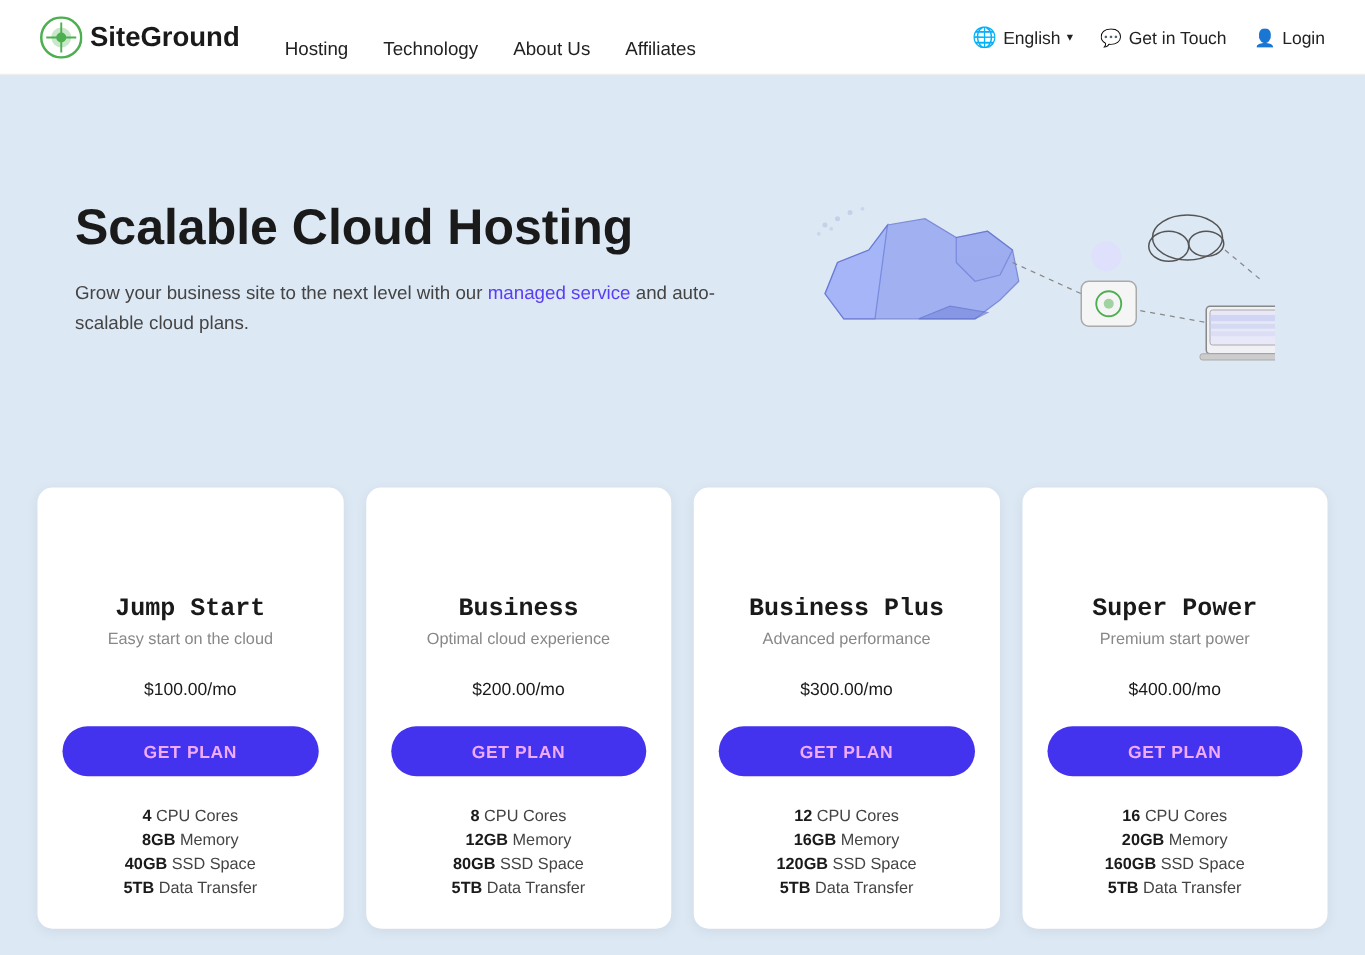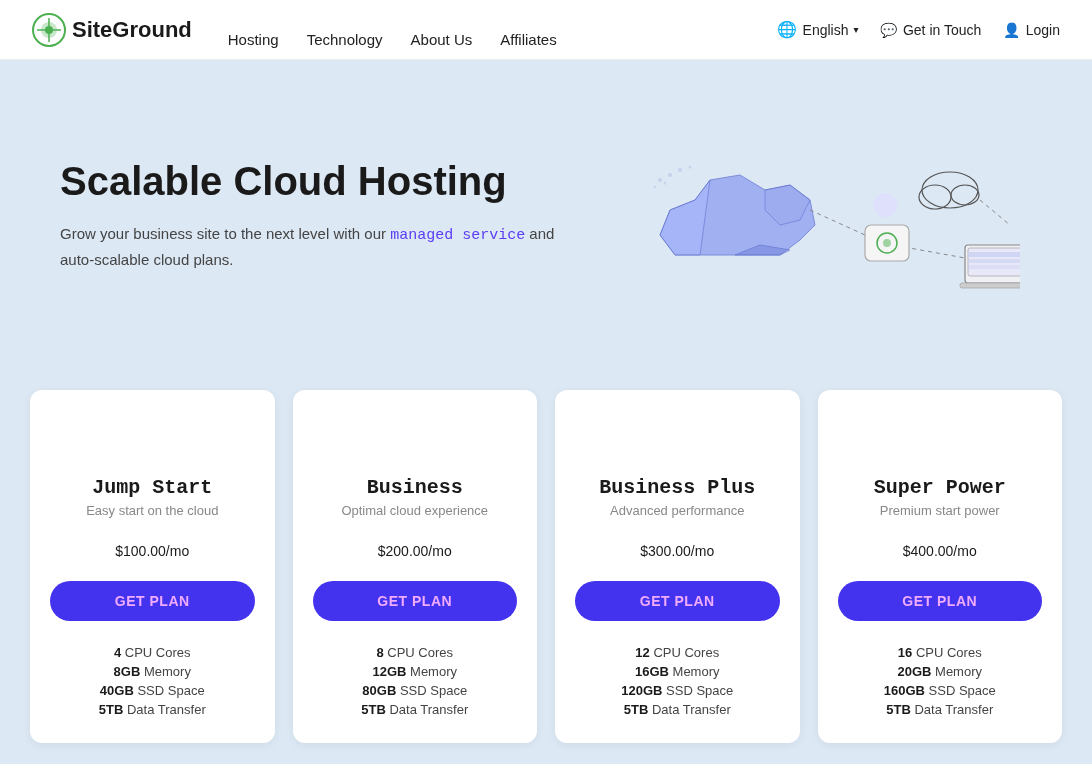--- a/index.html
+++ b/index.html
@@ -72,21 +72,21 @@
       font-weight: 900;
       color: #1a1a1a;
       line-height: 1.15;
       margin-bottom: 18px;
     }
     .hero-desc {
       font-size: 15px;
       color: #444;
       line-height: 1.6;
     }
-    .hero-desc a { color: #5b3cf5; text-decoration: none; font-family: Liberation Mono, monospace; }
+    .hero-desc a { color: #5b3cf5; text-decoration: none; }
     .hero-image {
       width: 440px;
       height: 180px;
       flex-shrink: 0;
     }
 
     
     .plans-section {
       background: #dde8f5;
       padding: 30px 30px 40px 30px;

